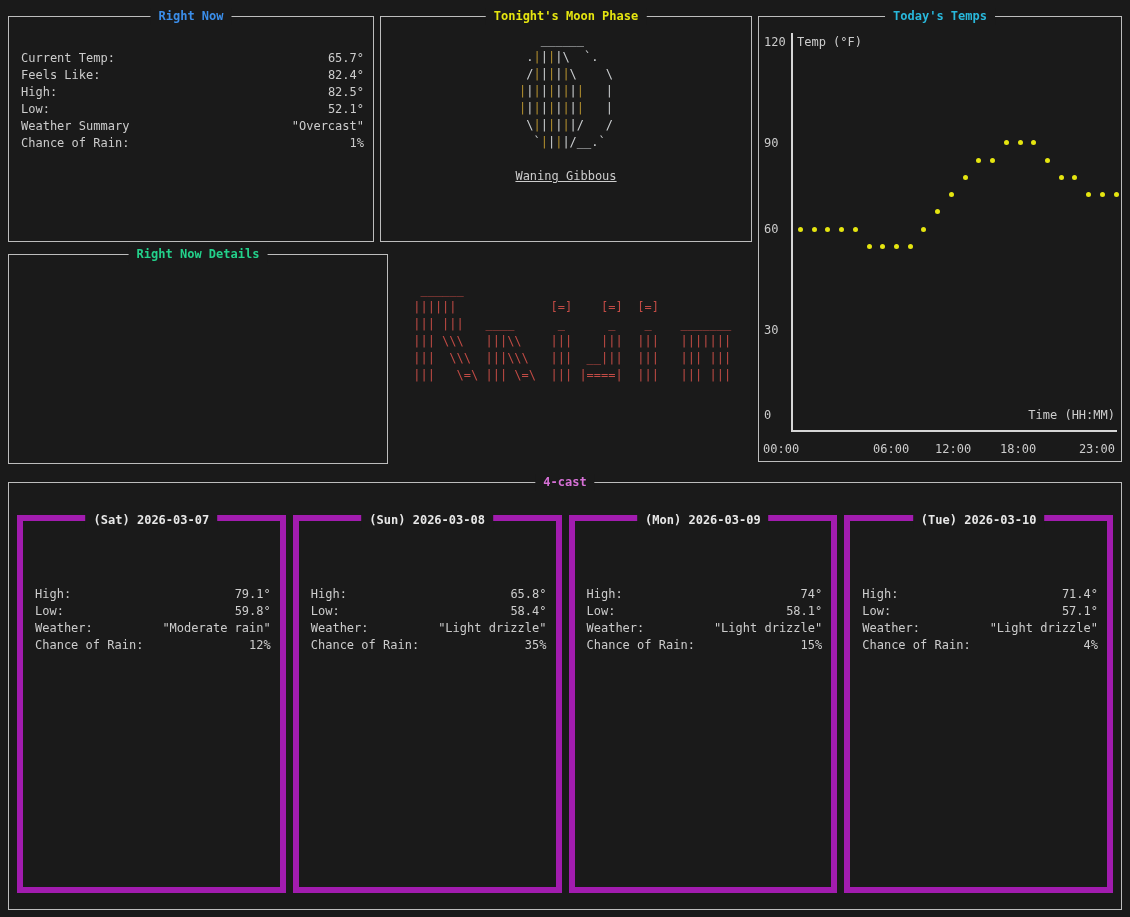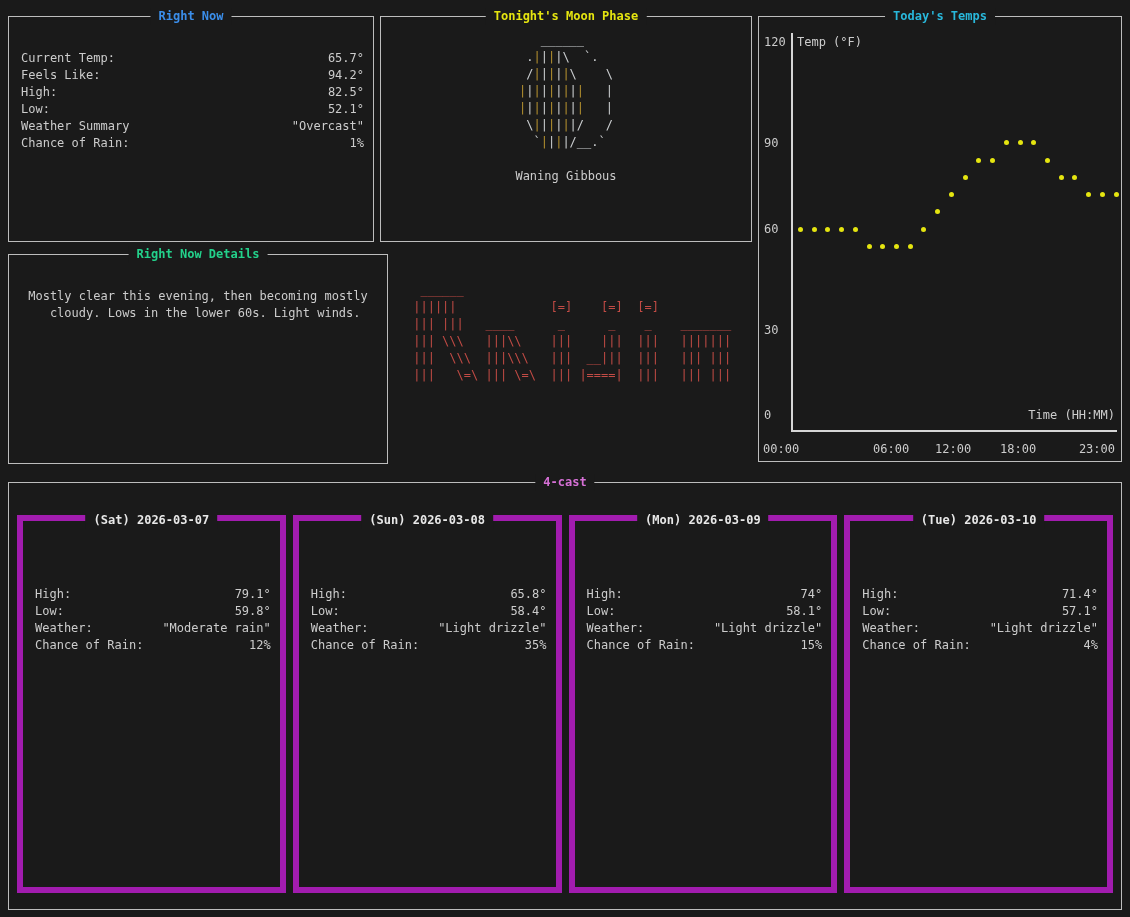--- a/index.html
+++ b/index.html
@@ -32,41 +32,41 @@
   .forecast-days { position:absolute; left:8px; right:8px; top:32px; bottom:16px; display:flex; gap:7px; }
   .day-panel { position:relative; flex:1; border:6px solid #a21caf; background:#1a1a1a; }
 </style>
 </head>
 <body>
 
 <div class="panel" style="left:8px; top:16px; width:366px; height:226px;">
   <span class="panel-title" style="color: rgb(59, 142, 234);">Right Now</span>
   <div class="kv-rows" style="top:33px;" id="right-now-rows">
       <div class="kv-row"><span class="kv-label">Current Temp:</span><span class="kv-value">65.7°</span></div>
-      <div class="kv-row"><span class="kv-label">Feels Like:</span><span class="kv-value">94.2°</span></div>
+      <div class="kv-row"><span class="kv-label">Feels Like:</span><span class="kv-value">82.4°</span></div>
       <div class="kv-row"><span class="kv-label">High:</span><span class="kv-value">82.5°</span></div>
       <div class="kv-row"><span class="kv-label">Low:</span><span class="kv-value">52.1°</span></div>
       <div class="kv-row"><span class="kv-label">Weather Summary</span><span class="kv-value">"Overcast"</span></div>
       <div class="kv-row"><span class="kv-label">Chance of Rain:</span><span class="kv-value">1%</span></div>
     </div>
 </div>
 
 <div class="panel" style="left:380px; top:16px; width:372px; height:226px;">
   <span class="panel-title" style="color: rgb(229, 229, 16);">Tonight's Moon Phase</span>
   <div class="center-flex" style="top:15px;">
     <pre class="art" id="moon-art"><span><span style="color: rgb(205, 208, 210);"> </span><span style="color: rgb(205, 208, 210);"> </span><span style="color: rgb(205, 208, 210);"> </span><span style="color: rgb(205, 208, 210);">_</span><span style="color: rgb(205, 208, 210);">_</span><span style="color: rgb(205, 208, 210);">_</span><span style="color: rgb(205, 208, 210);">_</span><span style="color: rgb(205, 208, 210);">_</span><span style="color: rgb(205, 208, 210);">_</span></span>
 <span><span style="color: rgb(205, 208, 210);"> </span><span style="color: rgb(205, 208, 210);">.</span><span style="color: rgb(181, 145, 47);">|</span><span style="color: rgb(205, 208, 210);">|</span><span style="color: rgb(181, 145, 47);">|</span><span style="color: rgb(205, 208, 210);">|</span><span style="color: rgb(205, 208, 210);">\</span><span style="color: rgb(205, 208, 210);"> </span><span style="color: rgb(205, 208, 210);"> </span><span style="color: rgb(205, 208, 210);">`</span><span style="color: rgb(205, 208, 210);">.</span></span>
 <span><span style="color: rgb(205, 208, 210);"> </span><span style="color: rgb(205, 208, 210);">/</span><span style="color: rgb(181, 145, 47);">|</span><span style="color: rgb(205, 208, 210);">|</span><span style="color: rgb(181, 145, 47);">|</span><span style="color: rgb(205, 208, 210);">|</span><span style="color: rgb(181, 145, 47);">|</span><span style="color: rgb(205, 208, 210);">\</span><span style="color: rgb(205, 208, 210);"> </span><span style="color: rgb(205, 208, 210);"> </span><span style="color: rgb(205, 208, 210);"> </span><span style="color: rgb(205, 208, 210);"> </span><span style="color: rgb(205, 208, 210);">\</span></span>
 <span><span style="color: rgb(181, 145, 47);">|</span><span style="color: rgb(205, 208, 210);">|</span><span style="color: rgb(181, 145, 47);">|</span><span style="color: rgb(205, 208, 210);">|</span><span style="color: rgb(181, 145, 47);">|</span><span style="color: rgb(205, 208, 210);">|</span><span style="color: rgb(181, 145, 47);">|</span><span style="color: rgb(205, 208, 210);">|</span><span style="color: rgb(181, 145, 47);">|</span><span style="color: rgb(205, 208, 210);"> </span><span style="color: rgb(205, 208, 210);"> </span><span style="color: rgb(205, 208, 210);"> </span><span style="color: rgb(205, 208, 210);">|</span></span>
 <span><span style="color: rgb(181, 145, 47);">|</span><span style="color: rgb(205, 208, 210);">|</span><span style="color: rgb(181, 145, 47);">|</span><span style="color: rgb(205, 208, 210);">|</span><span style="color: rgb(181, 145, 47);">|</span><span style="color: rgb(205, 208, 210);">|</span><span style="color: rgb(181, 145, 47);">|</span><span style="color: rgb(205, 208, 210);">|</span><span style="color: rgb(181, 145, 47);">|</span><span style="color: rgb(205, 208, 210);"> </span><span style="color: rgb(205, 208, 210);"> </span><span style="color: rgb(205, 208, 210);"> </span><span style="color: rgb(205, 208, 210);">|</span></span>
 <span><span style="color: rgb(205, 208, 210);"> </span><span style="color: rgb(205, 208, 210);">\</span><span style="color: rgb(181, 145, 47);">|</span><span style="color: rgb(205, 208, 210);">|</span><span style="color: rgb(181, 145, 47);">|</span><span style="color: rgb(205, 208, 210);">|</span><span style="color: rgb(181, 145, 47);">|</span><span style="color: rgb(205, 208, 210);">|</span><span style="color: rgb(205, 208, 210);">/</span><span style="color: rgb(205, 208, 210);"> </span><span style="color: rgb(205, 208, 210);"> </span><span style="color: rgb(205, 208, 210);"> </span><span style="color: rgb(205, 208, 210);">/</span></span>
 <span><span style="color: rgb(205, 208, 210);"> </span><span style="color: rgb(205, 208, 210);"> </span><span style="color: rgb(205, 208, 210);">`</span><span style="color: rgb(181, 145, 47);">|</span><span style="color: rgb(205, 208, 210);">|</span><span style="color: rgb(181, 145, 47);">|</span><span style="color: rgb(205, 208, 210);">|</span><span style="color: rgb(205, 208, 210);">/</span><span style="color: rgb(205, 208, 210);">_</span><span style="color: rgb(205, 208, 210);">_</span><span style="color: rgb(205, 208, 210);">.</span><span style="color: rgb(205, 208, 210);">`</span></span>
 </pre>
   </div>
-  <div class="phase-label" style="top:151px;">Waning Gibbous</div>
+  <div class="phase-label" style="top:151px;text-decoration:underline;">Waning Gibbous</div>
 </div>
 
 <div class="panel" style="left:758px; top:16px; width:364px; height:446px;">
   <span class="panel-title" style="color: rgb(41, 184, 219);">Today's Temps</span>
   <div id="temps-plot" style="position:absolute; inset:0;">
     <div class="axis-v" style="left:32px; top:16px; height:399px;"></div>
     <div class="axis-h" style="left:32px; top:413px; width:326px;"></div>
     <span class="tick" style="left:38px; top:17px;">Temp (°F)</span>
     <span class="tick" style="right:6px; top:390px;">Time (HH:MM)</span>
   <span class="tick" style="left: 5px; top: 17px;">120</span>
@@ -101,22 +101,20 @@
       <div class="dot" style="background: rgb(229, 229, 16); left: 299.68px; top: 157.894px;"></div>
       <div class="dot" style="background: rgb(229, 229, 16); left: 313.4px; top: 157.894px;"></div>
       <div class="dot" style="background: rgb(229, 229, 16); left: 327.12px; top: 175.096px;"></div>
       <div class="dot" style="background: rgb(229, 229, 16); left: 340.84px; top: 175.096px;"></div>
       <div class="dot" style="background: rgb(229, 229, 16); left: 354.56px; top: 175.096px;"></div>
     </div>
 </div>
 
 <div class="panel" style="left:8px; top:254px; width:380px; height:210px;">
   <span class="panel-title" style="color: rgb(35, 209, 139);">Right Now Details</span>
-  <div class="details-text" style="top:33px;" id="details-text">Mostly clear this evening, then becoming mostly
-  cloudy. Lows in the lower 60s. Light winds.</div>
 </div>
 
 <div style="position:absolute; left:380px; top:254px; width:372px; height:210px;">
   <pre class="art" id="logo-art" style="position: absolute; left: 26px; top: 28px; color: rgb(194, 75, 69);">  ______
  ||||||             [=]    [=]  [=]
  ||| |||   ____      _      _    _    _______
  ||| \\\   |||\\    |||    |||  |||   |||||||
  |||  \\\  |||\\\   |||  __|||  |||   ||| |||
  |||   \=\ ||| \=\  ||| |====|  |||   ||| |||</pre>
 </div>

